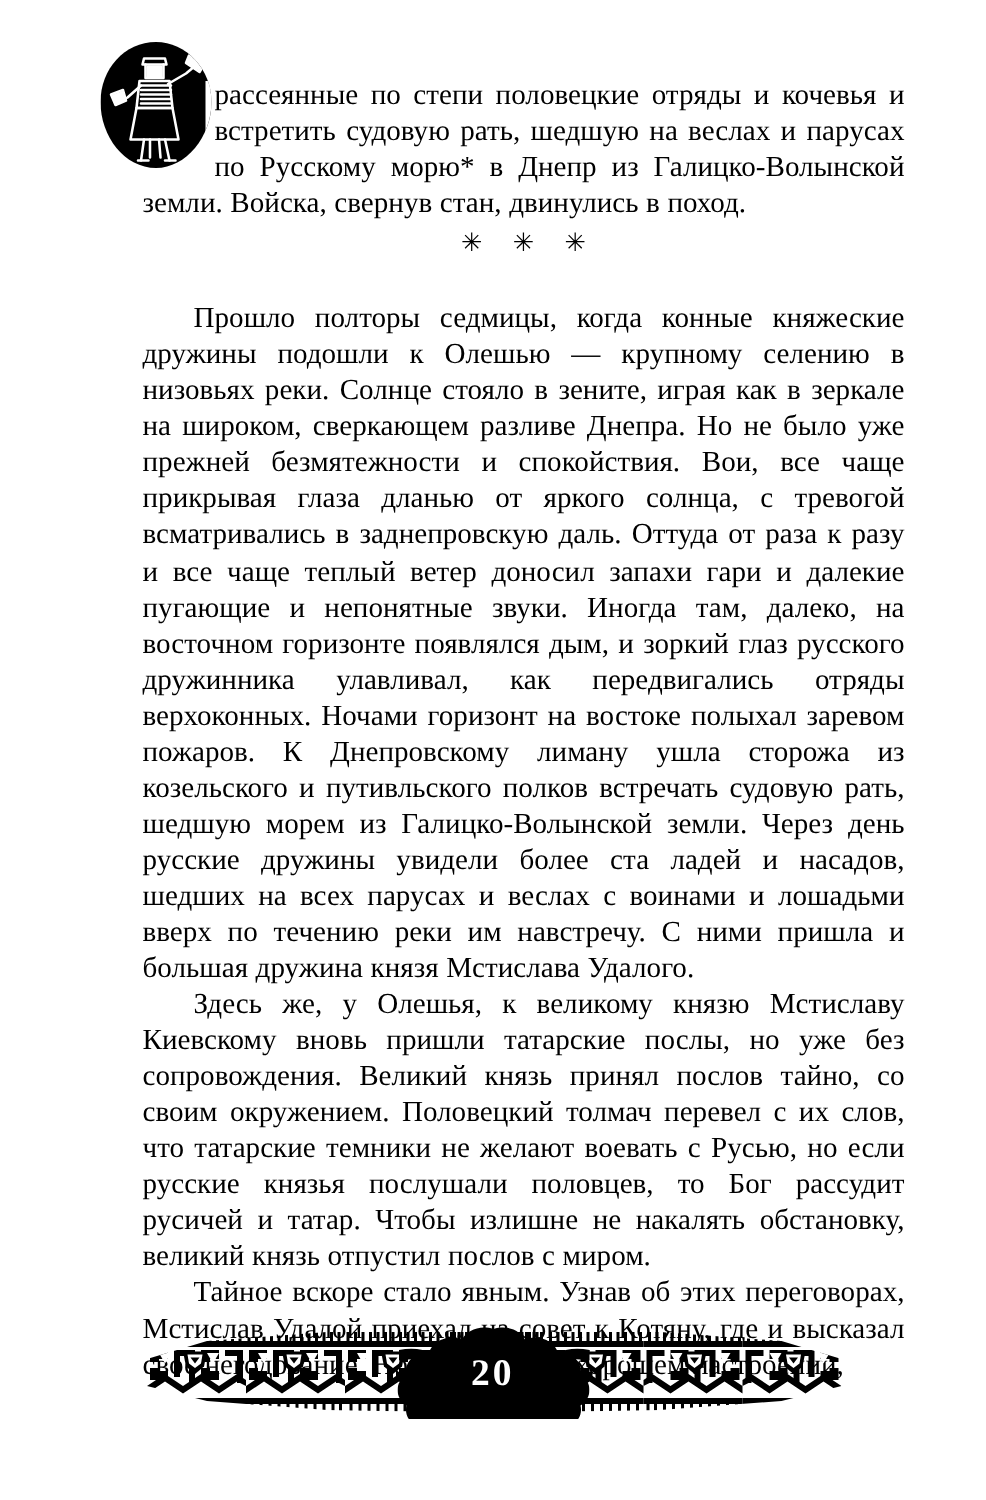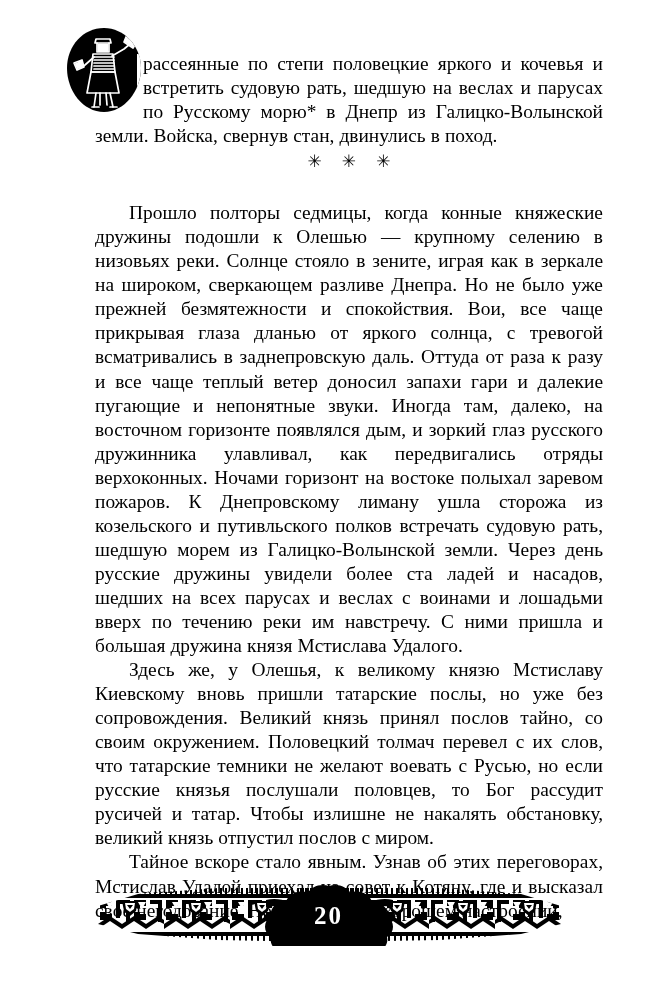--- a/index.html
+++ b/index.html
@@ -164,21 +164,21 @@
           <rect x="31.5" y="16.5" width="11" height="8.4" rx="1"></rect>
           <polygon points="60,10.5 69.4,16.2 66.8,20.4 58,14.6"></polygon>
           <polygon points="8.6,36.4 15.8,33.6 17.6,39.6 11.2,42.6"></polygon>
         </g>
       </g>
     </svg>
   </div>
 
   <div id="text-column">
     <p class="para first">
-      <span class="dropcap-float"></span><span>рассеянные по степи половецкие яркого и кочевья и встретить судовую рать, шедшую на веслах и парусах по Русскому морю* в Днепр из Галицко-Волынской земли. Войска, свернув стан, двинулись в поход.</span>
+      <span class="dropcap-float"></span><span>рассеянные по степи половецкие отряды и кочевья и встретить судовую рать, шедшую на веслах и парусах по Русскому морю* в Днепр из Галицко-Волынской земли. Войска, свернув стан, двинулись в поход.</span>
     </p>
 
     <div style="height:53px"></div>
 
     <p class="para">Прошло полторы седмицы, когда конные княжеские дружины подошли к Олешью — крупному селению в низовьях реки. Солнце стояло в зените, играя как в зеркале на широком, сверкающем разливе Днепра. Но не было уже прежней безмятежности и спокойствия. Вои, все чаще прикрывая глаза дланью от яркого солнца, с тревогой всматривались в заднепровскую даль. Оттуда от раза к разу и все чаще теплый ветер доносил запахи гари и далекие пугающие и непонятные звуки. Иногда там, далеко, на восточном горизонте появлялся дым, и зоркий глаз русского дружинника улавливал, как передвигались отряды верхоконных. Ночами горизонт на востоке полыхал заревом пожаров. К Днепровскому лиману ушла сторожа из козельского и путивльского полков встречать судовую рать, шедшую морем из Галицко-Волынской земли. Через день русские дружины увидели более ста ладей и насадов, шедших на всех парусах и веслах с воинами и лошадьми вверх по течению реки им навстречу. С ними пришла и большая дружина князя Мстислава Удалого.</p>
     <p class="para">Здесь же, у Олешья, к великому князю Мстиславу Киевскому вновь пришли татарские послы, но уже без сопровождения. Великий князь принял послов тайно, со своим окружением. Половецкий толмач перевел с их слов, что татарские темники не желают воевать с Русью, но если русские князья послушали половцев, то Бог рассудит русичей и татар. Чтобы излишне не накалять обстановку, великий князь отпустил послов с миром.</p>
     <p class="para">Тайное вскоре стало явным. Узнав об этих переговорах, Мстислав Удалой приехал на совет к Котяну, где и высказал свое негодование. Но Котян был в хорошем настроении,</p>
   </div>
 
   <div id="separator">

